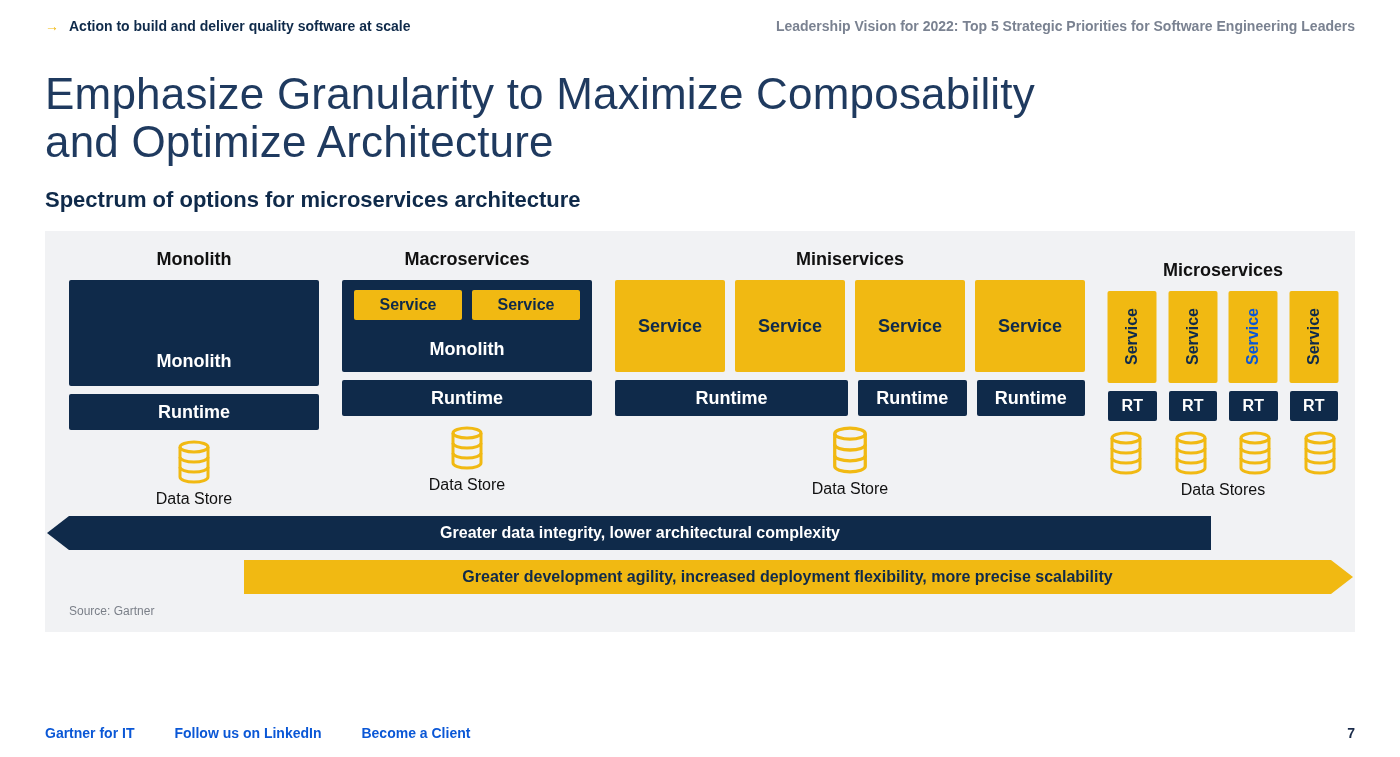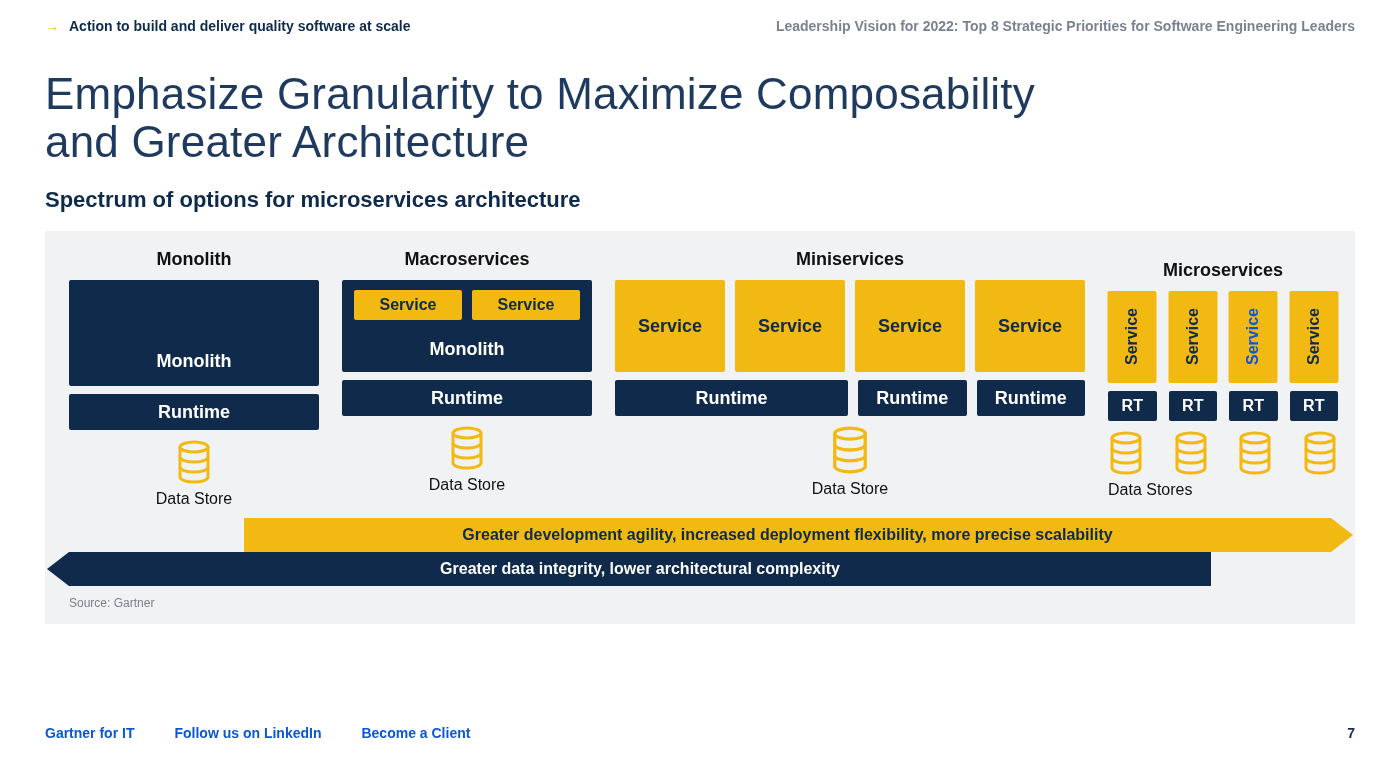--- a/index.html
+++ b/index.html
@@ -43,21 +43,21 @@
   .mini .rt{flex:0 0 auto;height:36px;display:flex;align-items:center;justify-content:center;font-size:18px;}
   .micro .cols-4{display:flex;gap:12px;}
   .micro .unit{flex:1;display:flex;flex-direction:column;align-items:center;}
   .micro .svc{width:100%;height:92px;display:flex;align-items:center;justify-content:center;writing-mode:vertical-rl;transform:rotate(180deg);font-size:16px;}
   .micro .rt{width:100%;height:30px;display:flex;align-items:center;justify-content:center;font-size:16px;margin-top:8px;}
   .store-row{margin-top:10px;display:flex;flex-direction:column;align-items:center;gap:6px;}
   .store-label{font-size:16px;color:#111;}
   .db{width:36px;height:44px;}
   .micro .db-row{display:flex;gap:12px;margin-top:10px;justify-content:space-between;width:100%;}
   .micro .db{width:36px;height:44px;}
-  .micro .store-label{text-align:left;width:100%;margin-top:6px;}
+  .micro .store-label{text-align:center;width:100%;margin-top:6px;}
   .mini .store-row .db{width:40px;height:48px;}
   .arrows{margin-top:8px;}
   .arrow-bar{position:relative;height:34px;color:#fff;font-weight:700;font-size:16px;display:flex;align-items:center;justify-content:center;}
   .arrow-bar.left{background:var(--navy);margin-right:120px;}
   .arrow-bar.right{background:var(--gold);color:var(--navy);margin-left:175px;margin-top:10px;}
   .arrow-bar.left::before{content:"";position:absolute;left:-22px;top:0;border-top:17px solid transparent;border-bottom:17px solid transparent;border-right:22px solid var(--navy);}
   .arrow-bar.right::after{content:"";position:absolute;right:-22px;top:0;border-top:17px solid transparent;border-bottom:17px solid transparent;border-left:22px solid var(--gold);}
   .source{margin-top:10px;font-size:12px;color:#7a7f88;}
   .footer{position:absolute;left:45px;right:45px;bottom:16px;display:flex;align-items:flex-end;gap:40px;font-weight:700;font-size:14px;}
   .footer a{color:var(--link);text-decoration:none;}
@@ -67,26 +67,26 @@
 </head>
 <body>
 
 <div class="page">
 
   <div class="top">
     <div class="top-left">
       <span class="arrow">→</span>
       <span>Action to build and deliver quality software at scale</span>
     </div>
-    <div class="top-right">Leadership Vision for 2022: Top 8 Strategic Priorities for Software Engineering Leaders</div>
+    <div class="top-right">Leadership Vision for 2022: Top 5 Strategic Priorities for Software Engineering Leaders</div>
   </div>
 
   <div class="title">
     <span>Emphasize Granularity to Maximize Composability</span><br>
-    <span>and Greater Architecture</span>
+    <span>and Optimize Architecture</span>
   </div>
 
   <div class="subtitle">Spectrum of options for microservices architecture</div>
 
   <div class="panel">
     <div class="cols">
 
       <div class="col mono">
         <div class="col-head">Monolith</div>
         <div class="navy-box big">Monolith</div>
@@ -206,25 +206,25 @@
                 <path d="M4 27c0 2.8 6.3 5 14 5s14-2.2 14-5"></path>
               </g>
             </svg>
         </div>
         <div class="store-label">Data Stores</div>
       </div>
 
     </div>
 
     <div class="arrows">
+      <div class="arrow-bar left">
+        <span>Greater data integrity, lower architectural complexity</span>
+      </div>
       <div class="arrow-bar right">
         <span>Greater development agility, increased deployment flexibility, more precise scalability</span>
-      </div>
-      <div class="arrow-bar left">
-        <span>Greater data integrity, lower architectural complexity</span>
       </div>
     </div>
 
     <div class="source">Source: Gartner</div>
   </div>
 
   <div class="footer">
     <a href="#">Gartner for IT</a>
     <a href="#">Follow us on LinkedIn</a>
     <a href="#">Become a Client</a>

